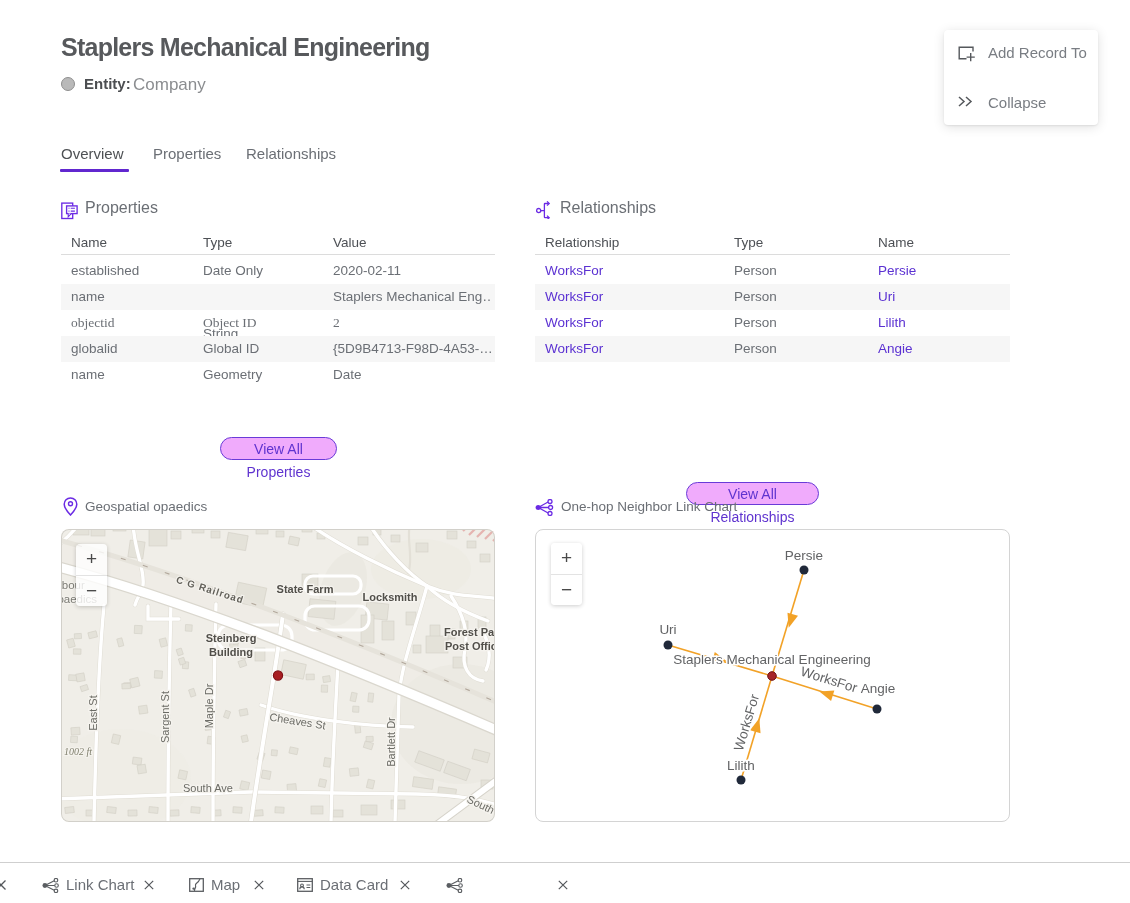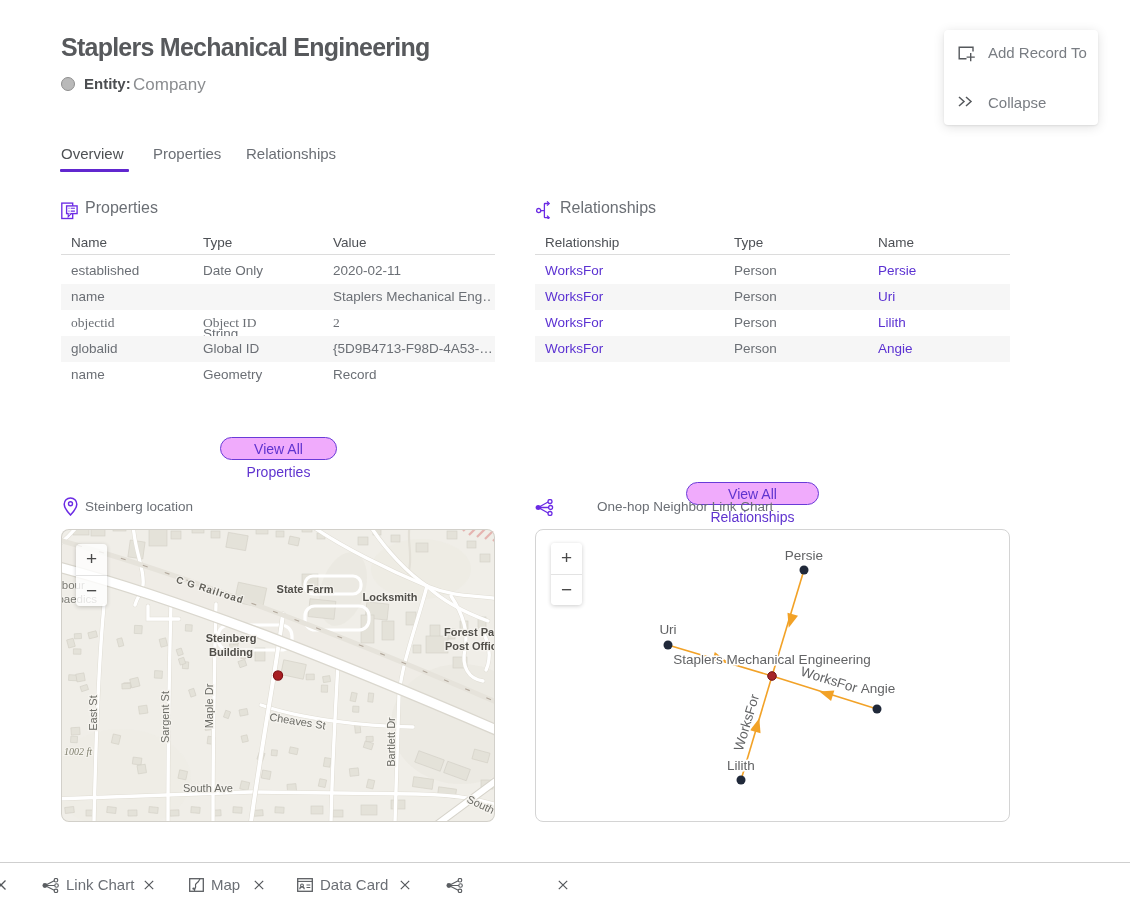--- a/index.html
+++ b/index.html
@@ -85,21 +85,21 @@
       <span class="c" style="left:272px;width:158px;">2</span>
     </div>
   <div class="trow alt" style="top:78px;width:434px;">
       <span class="c" style="left:10px;width:125px;">globalid</span>
       <span class="c" style="left:142px;width:125px;">Global ID</span>
       <span class="c" style="left:272px;width:158px;">{5D9B4713-F98D-4A53-…</span>
     </div>
   <div class="trow" style="top:104px;width:434px;">
       <span class="c" style="left:10px;width:125px;">name</span>
       <span class="c" style="left:142px;width:125px;">Geometry</span>
-      <span class="c" style="left:272px;width:158px;">Record</span>
+      <span class="c" style="left:272px;width:158px;">Date</span>
     </div>
 </div>
 
 <svg class="abs" style="left:536px;top:201px;" width="17" height="18" viewBox="0 0 17 18">
   <circle cx="2.7" cy="9.6" r="2.1" fill="none" stroke="#6b2be4" stroke-width="1.3"></circle>
   <path d="M4.8 9.6 H8.4 M8.4 9.6 V3.1 Q8.4 2.5 9 2.5 H12.6 M8.4 9.6 V16.1 Q8.4 16.7 9 16.7 H12.6" fill="none" stroke="#6b2be4" stroke-width="1.3"></path>
   <path d="M11 0.4 L13.2 2.5 L11 4.6" fill="none" stroke="#6b2be4" stroke-width="1.3"></path>
   <path d="M11 14.6 L13.2 16.7 L11 18.8" fill="none" stroke="#6b2be4" stroke-width="1.3"></path>
 </svg>
 <div class="sec-head" style="left:560px;top:199px;">Relationships</div>
@@ -131,30 +131,30 @@
     </div>
 </div>
 
 <div class="vbtn" style="left:220px;top:437px;width:117px;">View All Properties</div>
 <div class="vbtn" style="left:686px;top:437px;width:133px;margin-top:45px;">View All Relationships</div>
 
 <svg class="abs" style="left:63px;top:497px;" width="15" height="19" viewBox="0 0 15 19">
   <path d="M7.5 1 C3.9 1 1.2 3.7 1.2 7.2 C1.2 10 4.5 14.8 7.5 18 C10.5 14.8 13.8 10 13.8 7.2 C13.8 3.7 11.1 1 7.5 1 Z" fill="none" stroke="#6b2be4" stroke-width="1.5"></path>
   <circle cx="7.5" cy="6.8" r="2" fill="none" stroke="#6b2be4" stroke-width="1.4"></circle>
 </svg>
-<div class="sec-head2" style="left:85px;top:499px;">Steinberg location</div>
+<div class="sec-head2" style="left:85px;top:499px;">Geospatial opaedics</div>
 
 <svg class="abs" style="left:535px;top:499px;" width="19" height="17" viewBox="0 0 19 17">
   <circle cx="3.2" cy="8.5" r="2.6" fill="#6b2be4"></circle>
   <path d="M3.2 8.5 L14 2.5 M3.2 8.5 H14 M3.2 8.5 L14 14.5" fill="none" stroke="#6b2be4" stroke-width="1.3"></path>
   <circle cx="15" cy="2.5" r="2" fill="#fff" stroke="#6b2be4" stroke-width="1.3"></circle>
   <circle cx="15.6" cy="8.5" r="2" fill="#fff" stroke="#6b2be4" stroke-width="1.3"></circle>
   <circle cx="15" cy="14.5" r="2" fill="#fff" stroke="#6b2be4" stroke-width="1.3"></circle>
 </svg>
-<div class="sec-head2" style="left:561px;top:499px;margin-left:36px;">One-hop Neighbor Link Chart</div>
+<div class="sec-head2" style="left:561px;top:499px;">One-hop Neighbor Link Chart</div>
 
 <div id="mapbox" class="abs" style="left:61px;top:529px;width:434px;height:293px;border-radius:8px;overflow:hidden;background:#f0eee8;">
     <svg width="434" height="293" viewBox="0 0 434 293" style="position:absolute;left:0;top:0;" font-family="Liberation Sans">
       <rect x="0" y="0" width="434" height="293" fill="#f0eee8"></rect>
       <ellipse cx="282" cy="60" rx="22" ry="38" fill="#e7e5dc" opacity="0.55" transform="rotate(18 282 60)"></ellipse>
       <ellipse cx="400" cy="195" rx="70" ry="60" fill="#ebe9e1" opacity="0.8"></ellipse>
       <ellipse cx="360" cy="40" rx="50" ry="30" fill="#edebe3" opacity="0.7"></ellipse>
       <ellipse cx="60" cy="250" rx="70" ry="50" fill="#eeece5" opacity="0.7"></ellipse>
       <path d="M-6,12 C 120,46 280,108 440,177 L440,200 C 280,131 120,67 -6,34 Z" fill="#ece9e1" opacity="0.28"></path>
       <path d="M349,-5 C345,12 353,28 347,45" fill="none" stroke="#e3e0d7" stroke-width="2.2"></path>

